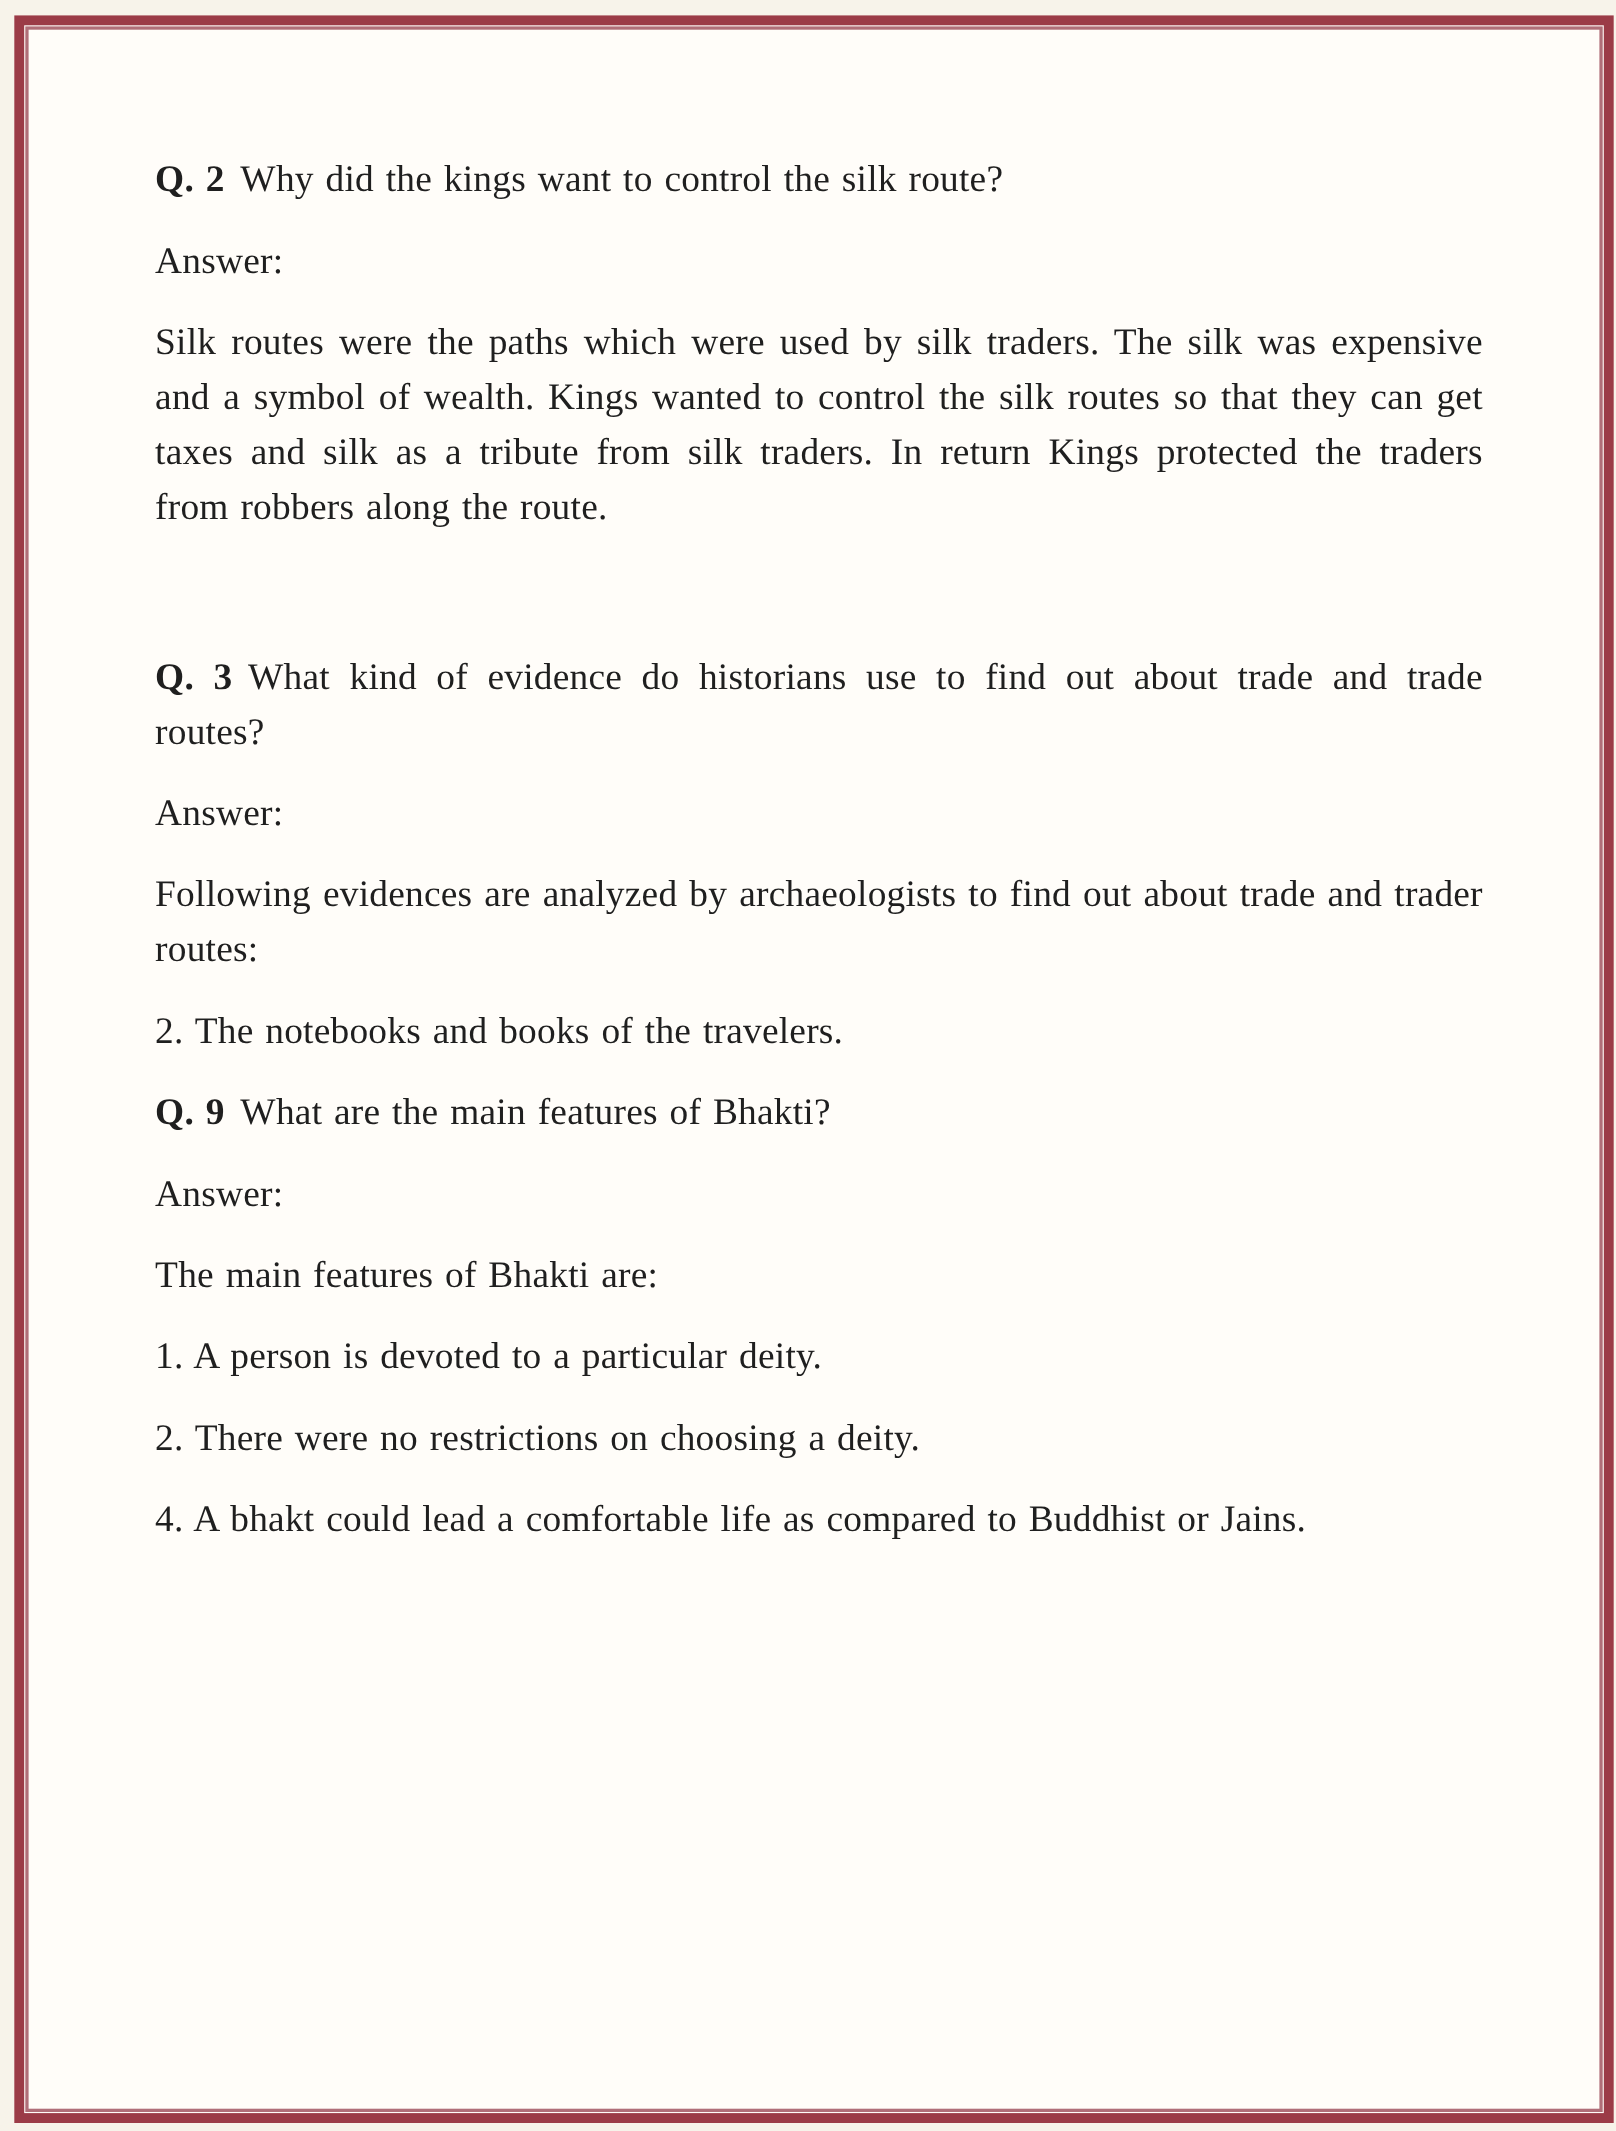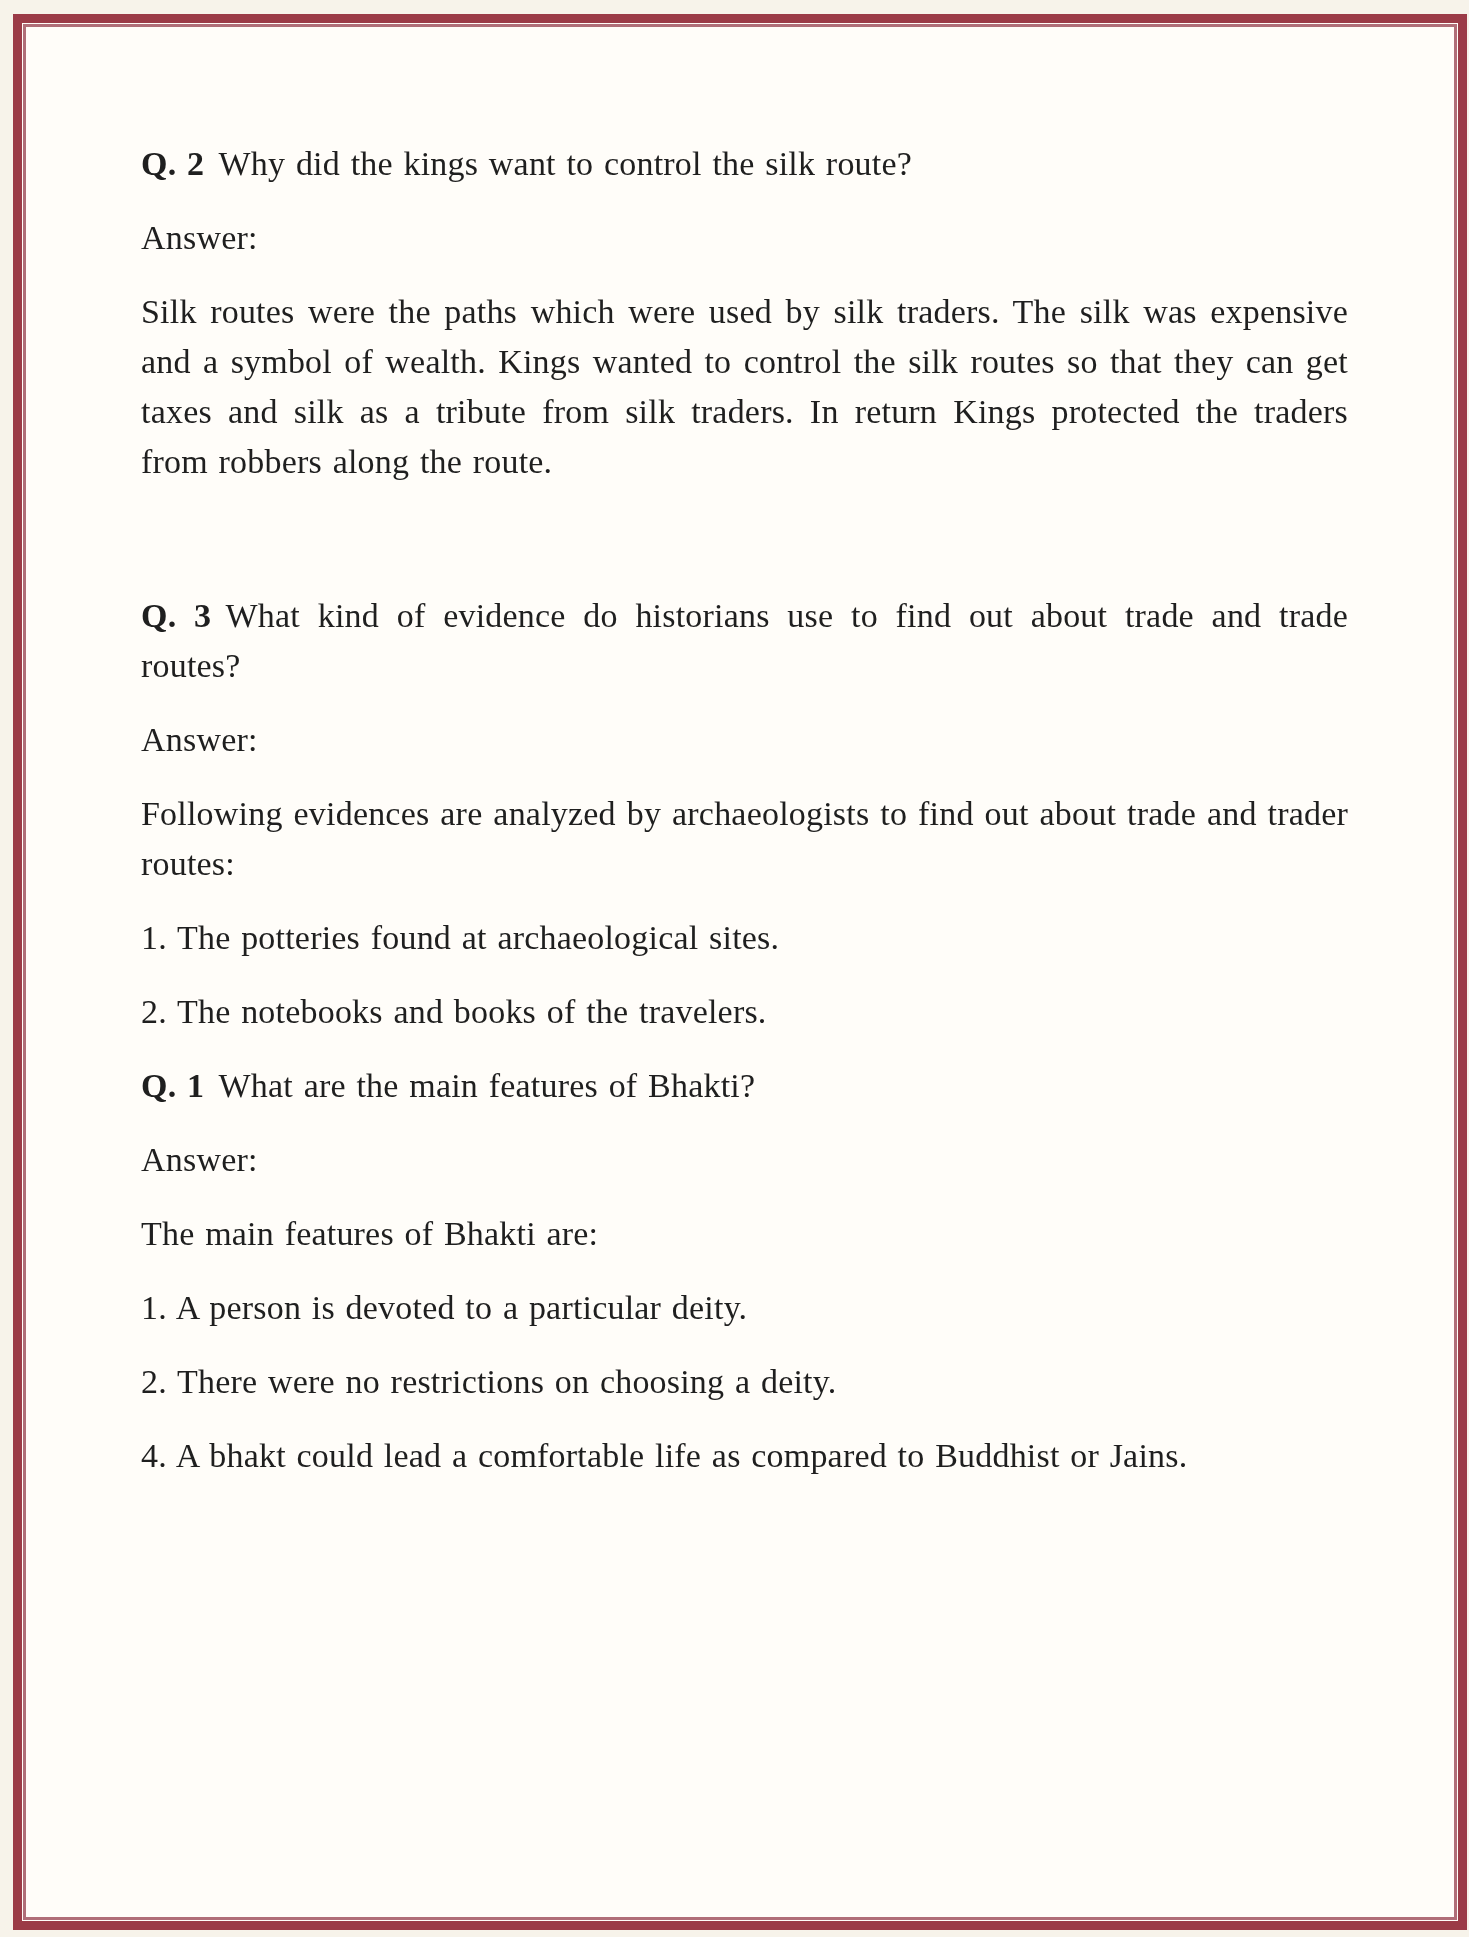--- a/index.html
+++ b/index.html
@@ -65,23 +65,22 @@
   <div class="frame-outer">
     <div class="frame-inner">
       <main class="content">
           <p class="para question"><b class="qlabel">Q. 2</b><span class="qtext">Why did the kings want to control the silk route?</span></p>
           <p class="para"><span>Answer:</span></p>
           <p class="para"><span>Silk routes were the paths which were used by silk traders. The silk was expensive and a symbol of wealth. Kings wanted to control the silk routes so that they can get taxes and silk as a tribute from silk traders. In return Kings protected the traders from robbers along the route.</span></p>
           <div class="spacer"></div>
           <p class="para question"><b class="qlabel">Q. 3</b><span class="qtext">What kind of evidence do historians use to find out about trade and trade routes?</span></p>
           <p class="para"><span>Answer:</span></p>
           <p class="para"><span>Following evidences are analyzed by archaeologists to find out about trade and trader routes:</span></p>
-          <p class="para"><span>1. The potteries found at archaeological sites.</span></p>
           <p class="para"><span>2. The notebooks and books of the travelers.</span></p>
-          <p class="para question"><b class="qlabel">Q. 1</b><span class="qtext">What are the main features of Bhakti?</span></p>
+          <p class="para question"><b class="qlabel">Q. 9</b><span class="qtext">What are the main features of Bhakti?</span></p>
           <p class="para"><span>Answer:</span></p>
           <p class="para"><span>The main features of Bhakti are:</span></p>
           <p class="para"><span>1. A person is devoted to a particular deity.</span></p>
           <p class="para"><span>2. There were no restrictions on choosing a deity.</span></p>
           <p class="para"><span>4. A bhakt could lead a comfortable life as compared to Buddhist or Jains.</span></p>
         </main>
     </div>
   </div>
 </div>
 

